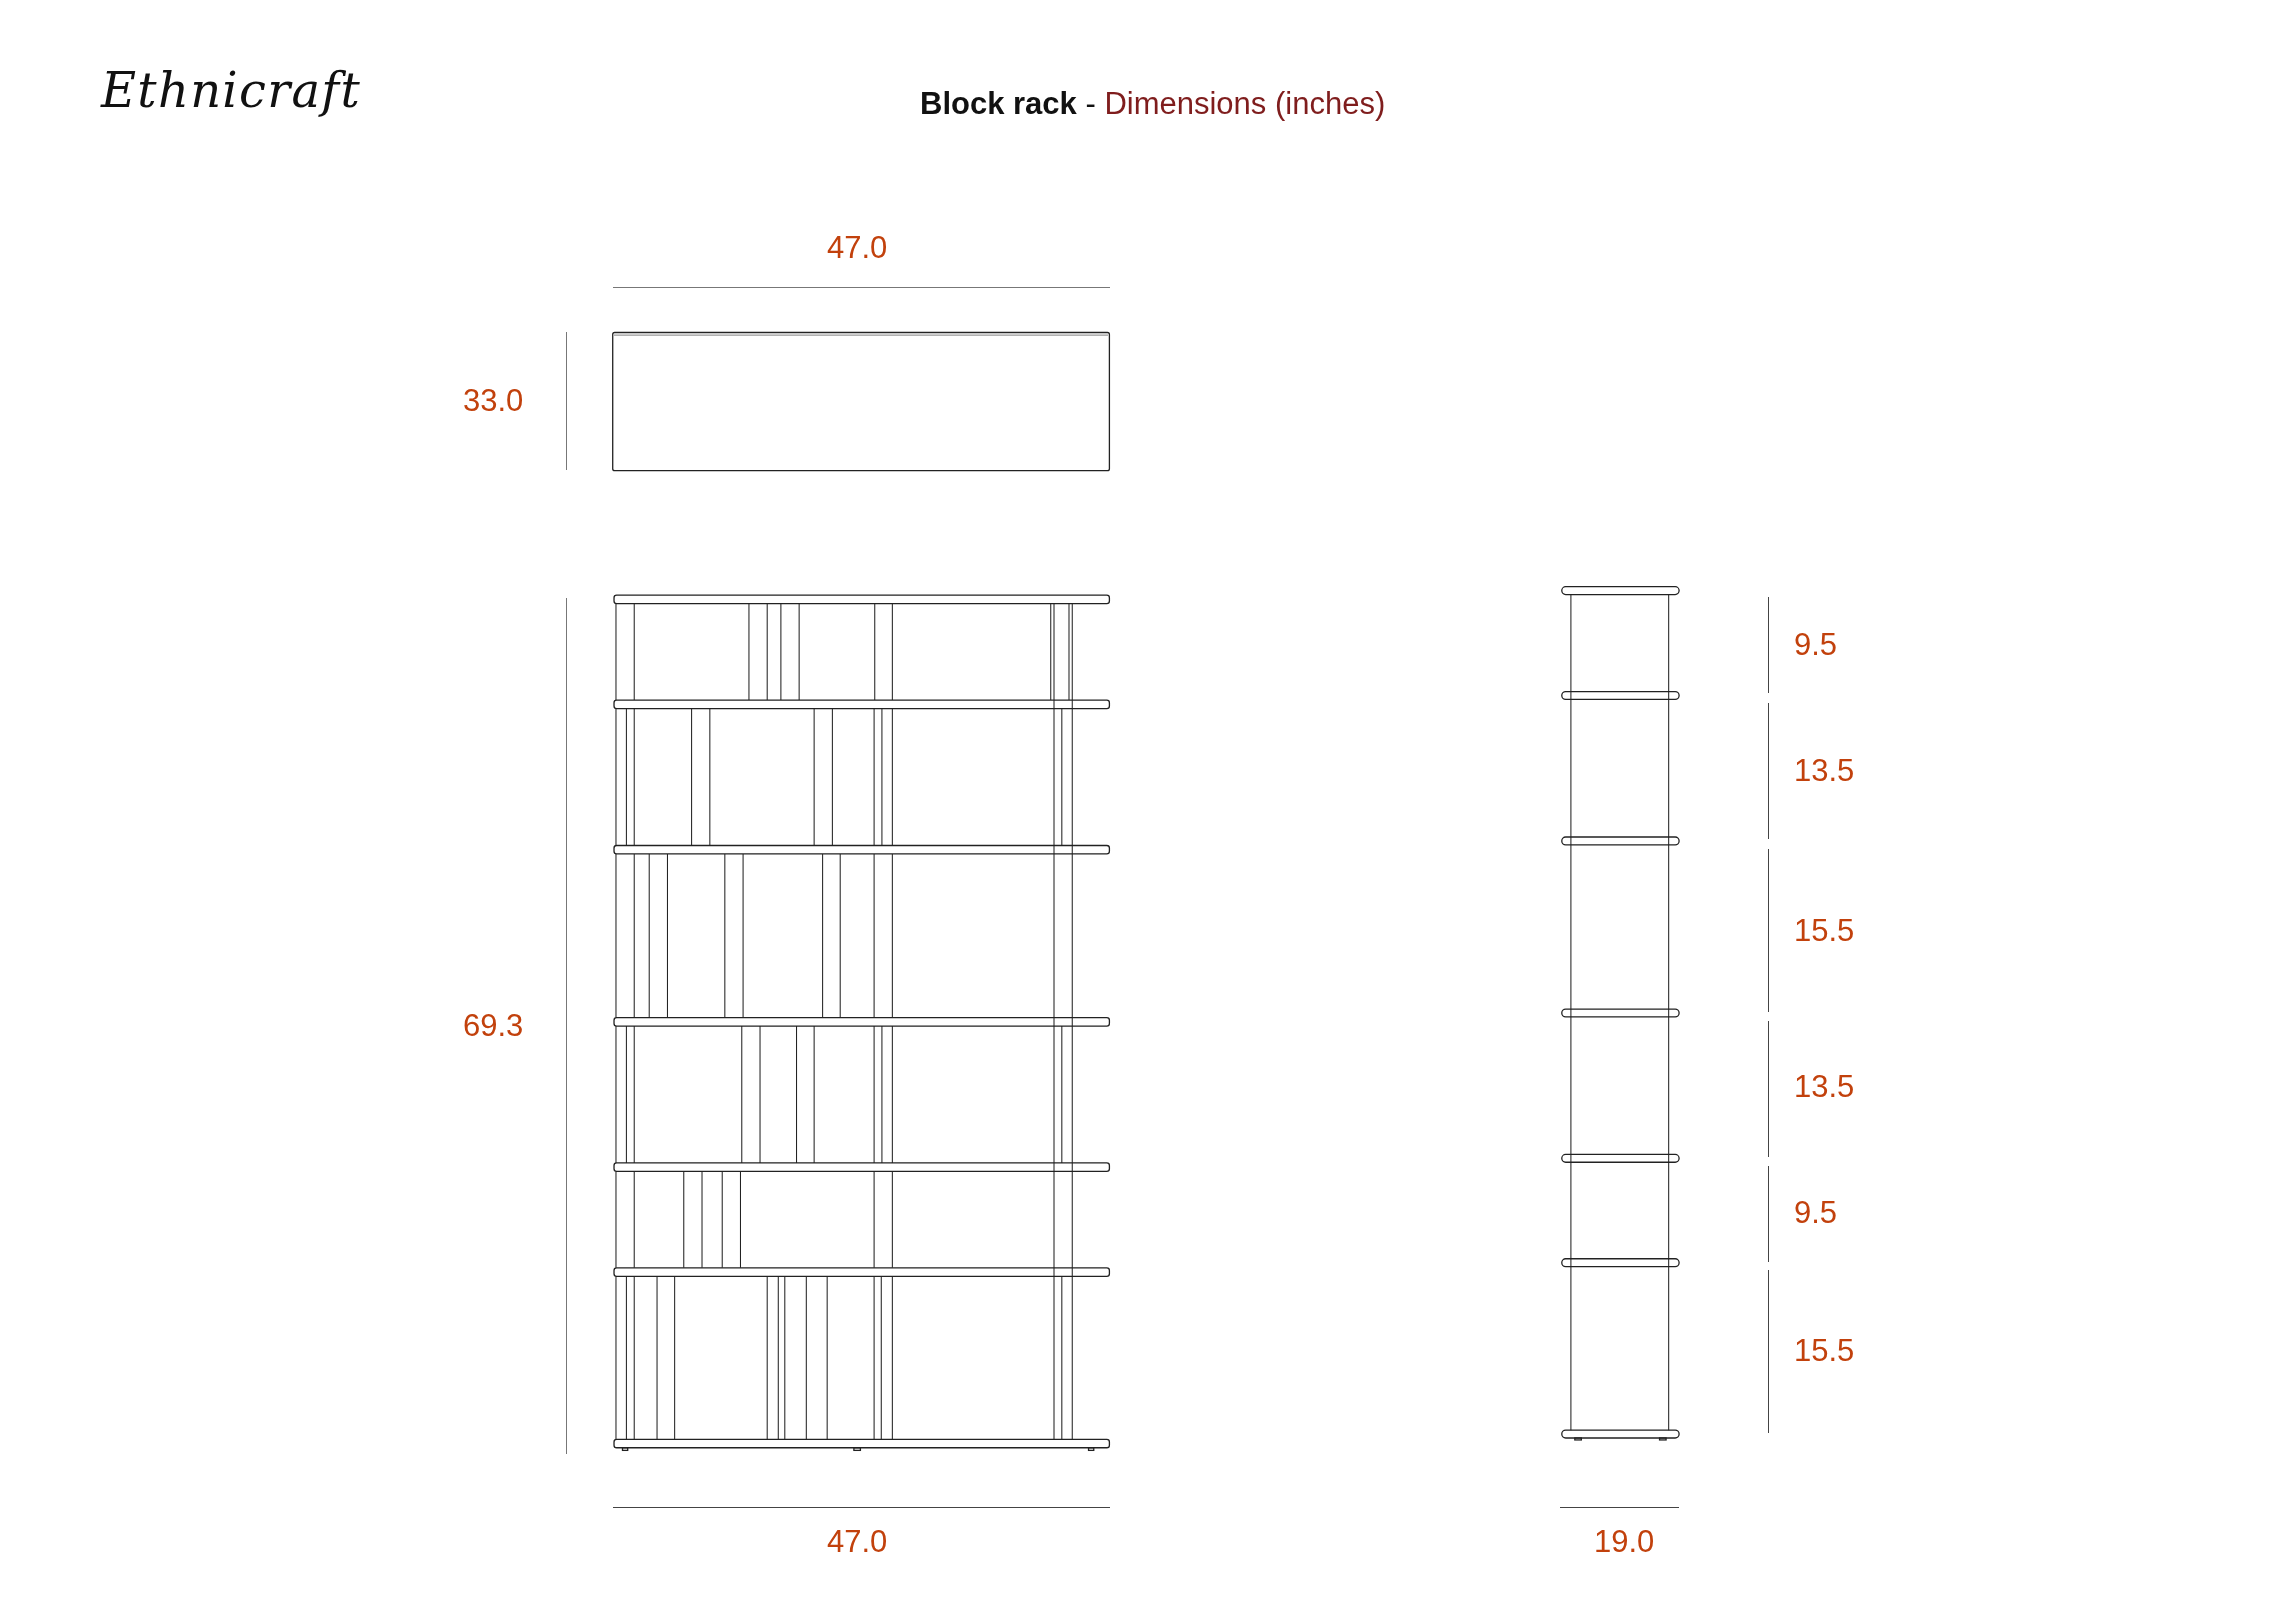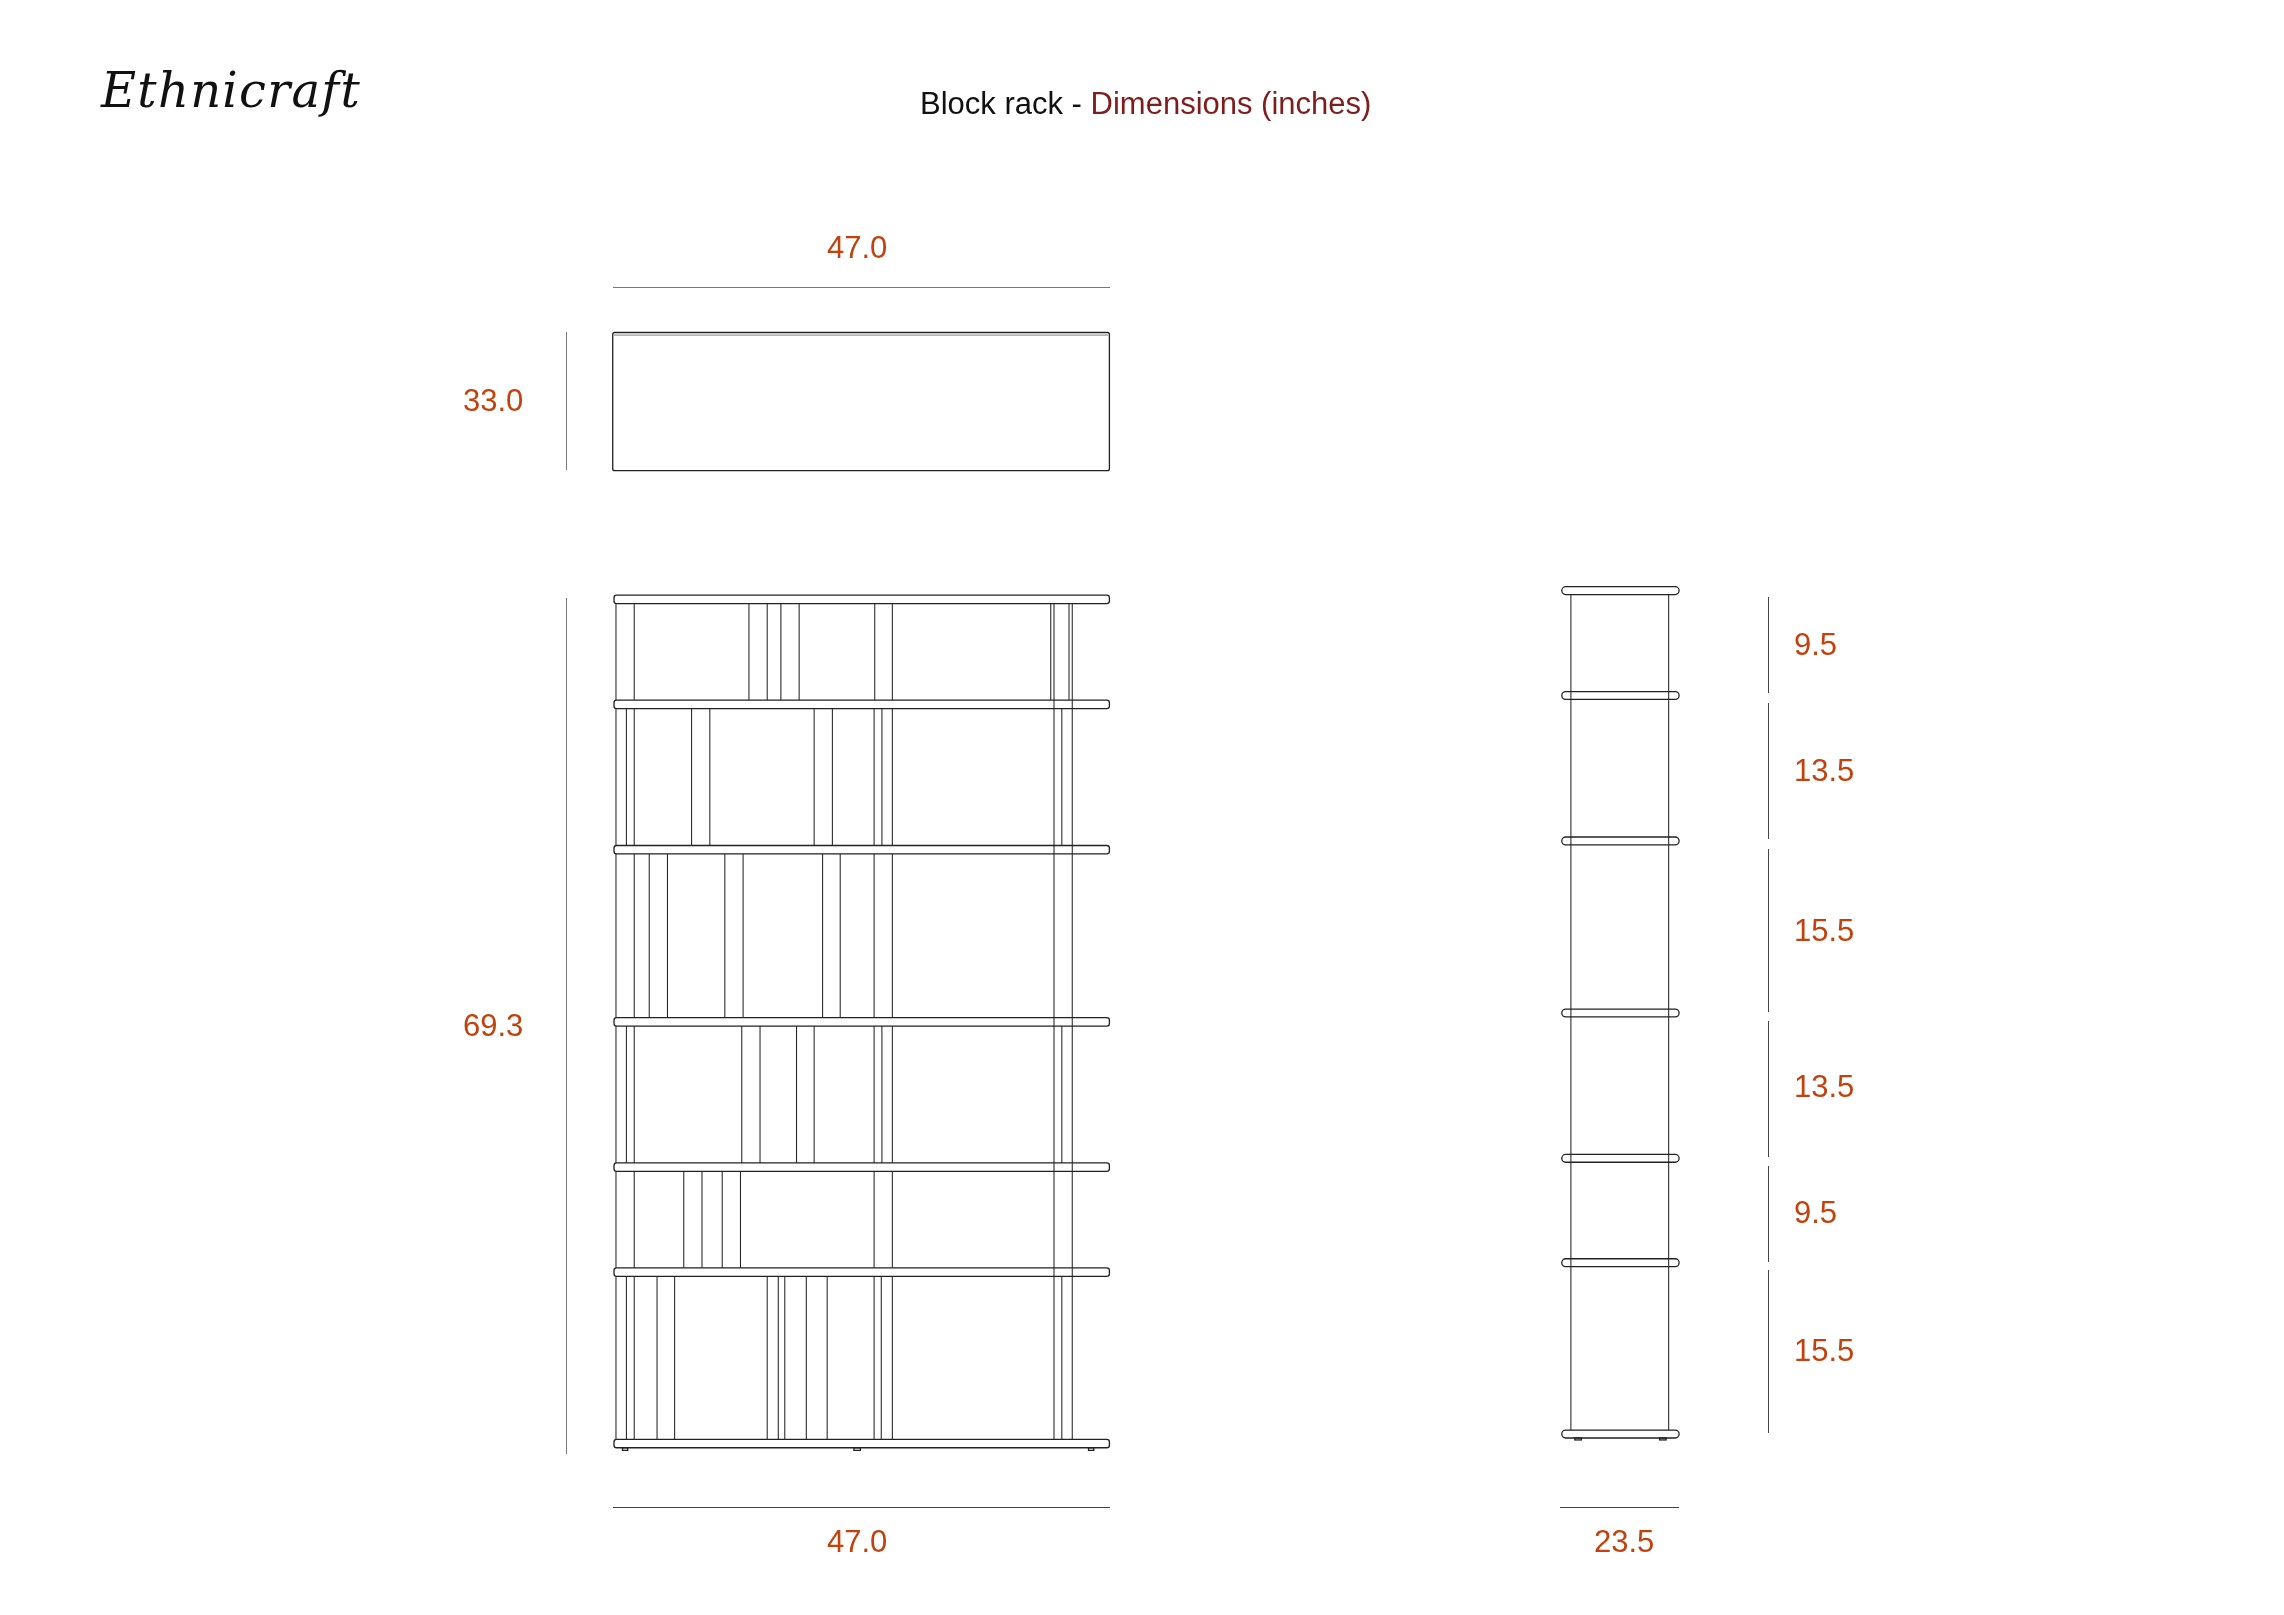--- a/index.html
+++ b/index.html
@@ -1,19 +1,19 @@
 <!DOCTYPE html>
 <html style="font-size:10.4px"><head>
 <meta charset="utf-8">
 <style>
   html, body { margin:0; padding:0; background:#ffffff; }
   body { width:2284px; height:1616px; position:relative; overflow:hidden; font-family:"Liberation Sans", sans-serif; color:#111; }
   .logo { position:absolute; left:101px; top:62px; font-family:"DejaVu Serif", serif; font-style:italic; font-size:48px; letter-spacing:1.3px; color:#111; }
   .title { position:absolute; left:920px; top:86px; font-size:31px; color:#111; white-space:nowrap; }
-  .title .bold { font-weight:normal; }
+  .title .bold { font-weight:bold; }
   .title .light { font-weight:normal; color:#7f1d1d; }
   .dim-label { position:absolute; font-size:31px; color:#c2410c; white-space:nowrap; }
   .hline { position:absolute; height:1.3px; background:#777; }
   .vline { position:absolute; width:1.3px; background:#777; }
   svg { position:absolute; left:0; top:0; }
 </style>
 </head>
 <body>
 
 <div class="logo">Ethnicraft</div>
@@ -38,21 +38,21 @@
 <div class="vline" style="left:1768px; top:1270px; height:163px; background:#444;"></div>
 
 <div class="dim-label" style="left:1794px; top:627px;">9.5</div>
 <div class="dim-label" style="left:1794px; top:753px;">13.5</div>
 <div class="dim-label" style="left:1794px; top:913px;">15.5</div>
 <div class="dim-label" style="left:1794px; top:1069px;">13.5</div>
 <div class="dim-label" style="left:1794px; top:1195px;">9.5</div>
 <div class="dim-label" style="left:1794px; top:1333px;">15.5</div>
 
 <div class="hline" style="left:1560px; top:1507px; width:119px; background:#444;"></div>
-<div class="dim-label" style="left:1594px; top:1524px;">23.5</div>
+<div class="dim-label" style="left:1594px; top:1524px;">19.0</div>
 
 <svg width="2284" height="1616" fill="none" stroke="#222" stroke-width="2" viewBox="0 0 3504 2479">
 
   <g>
     <rect x="940" y="510" width="762" height="212" rx="3"></rect>
     <line x1="942" y1="514" x2="1700" y2="514" stroke="#999"></line>
   </g>
 
   <g>
     <rect x="942" y="913" width="760" height="13" rx="4"></rect>

